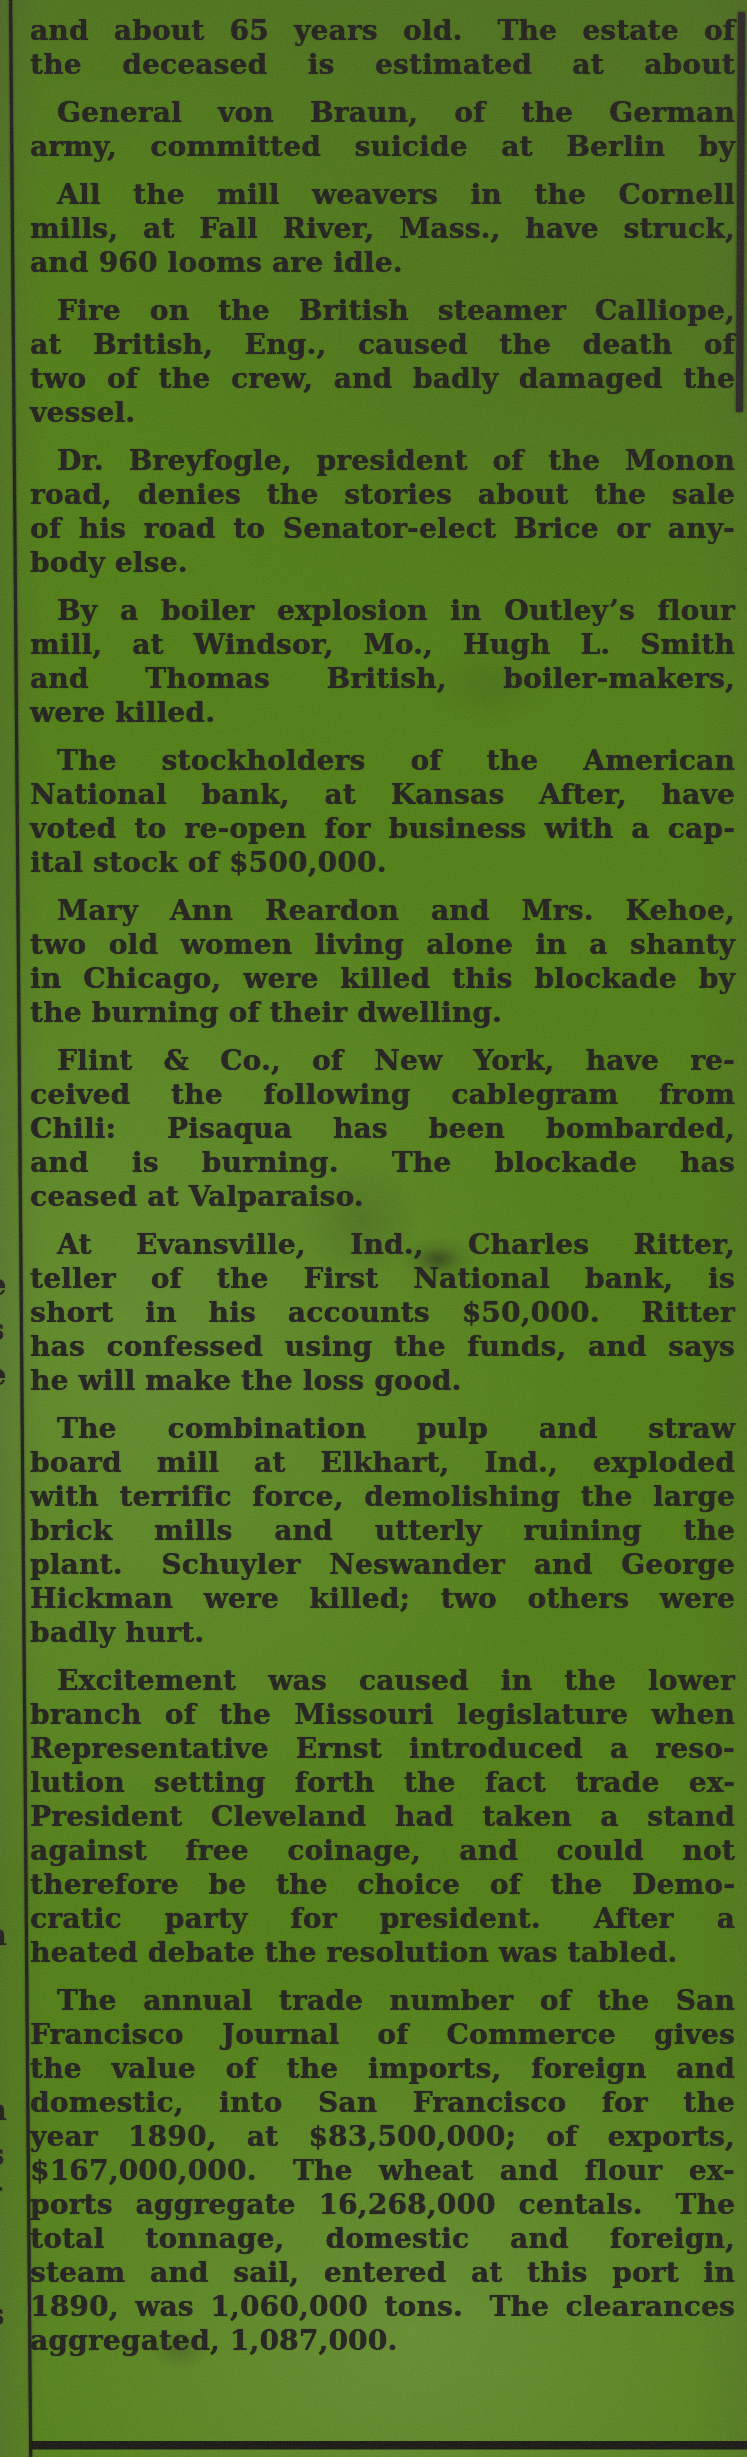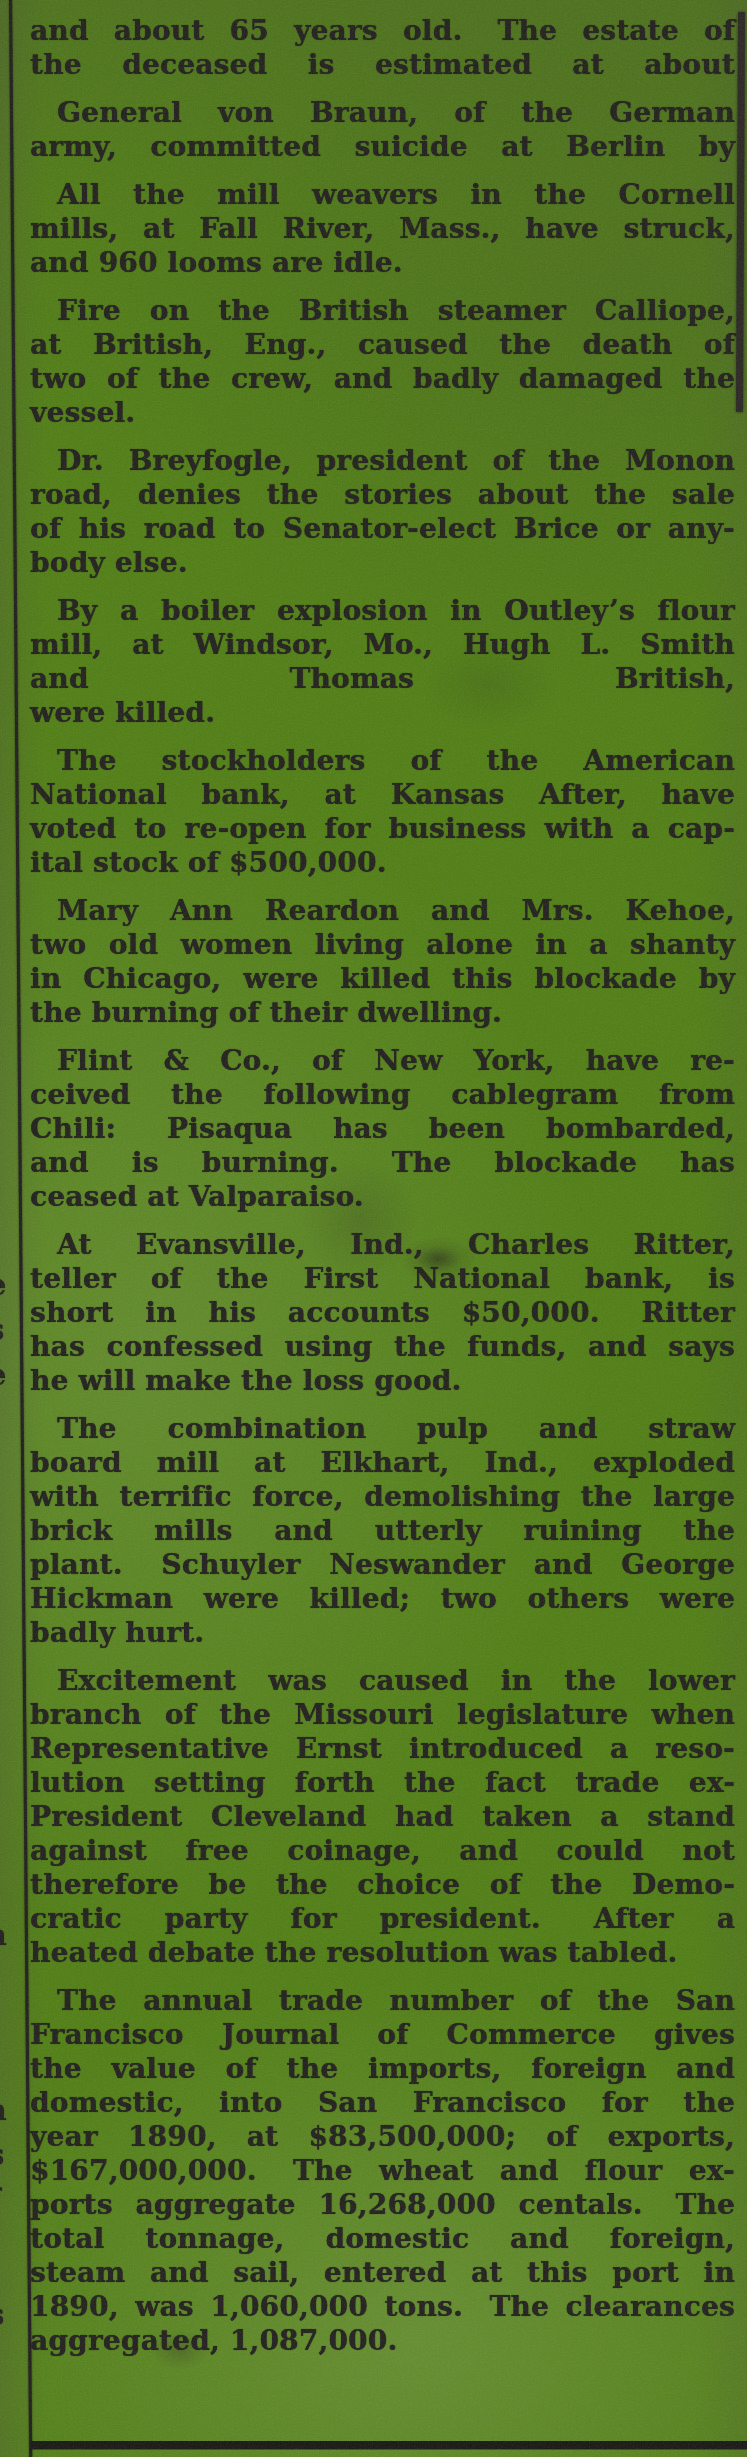--- a/index.html
+++ b/index.html
@@ -246,20 +246,21 @@
           <span>Windsor,</span>
           <span>Mo.,</span>
           <span>Hugh</span>
           <span>L.</span>
           <span>Smith</span>
         </div>
         <div class="line just">
           <span>and</span>
           <span>Thomas</span>
           <span>British,</span>
+          <span>boiler-makers,</span>
         </div>
         <div class="line last">were killed.</div>
       </div>
       <div class="paragraph">
         <div class="line just indent">
           <span>The</span>
           <span>stockholders</span>
           <span>of</span>
           <span>the</span>
           <span>American</span>

